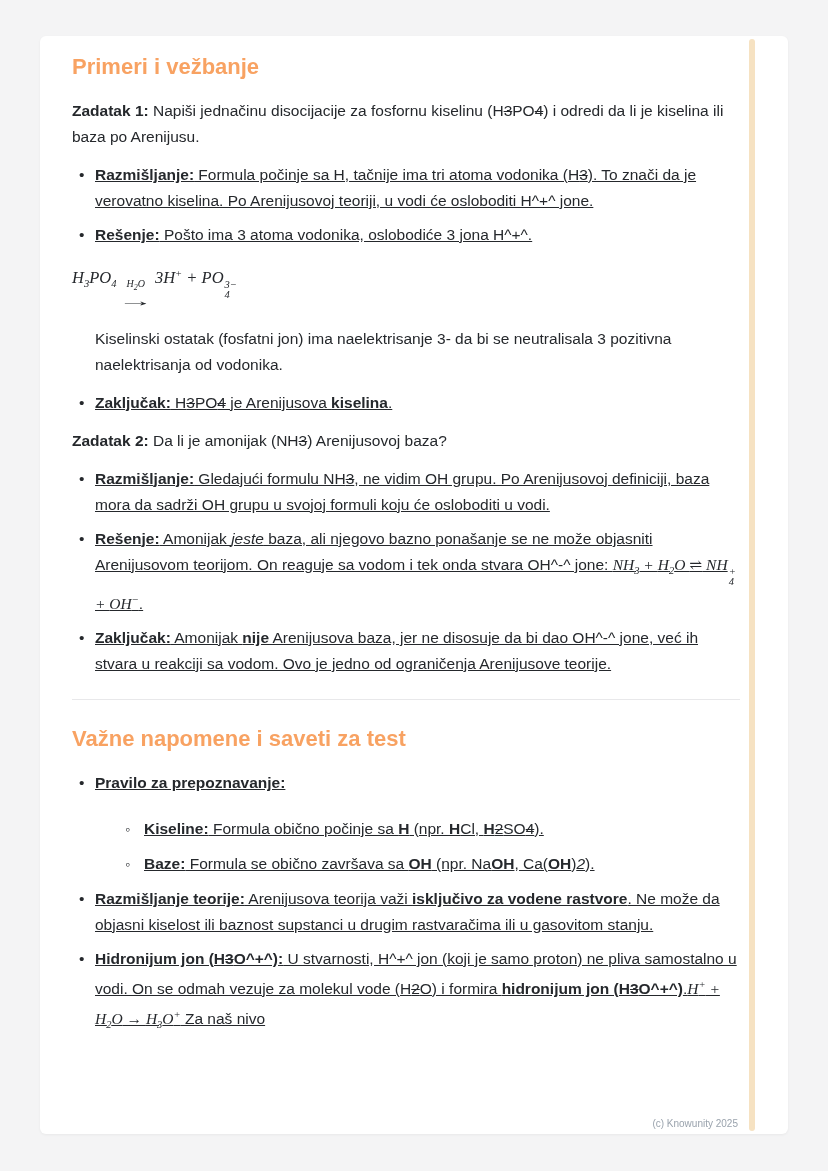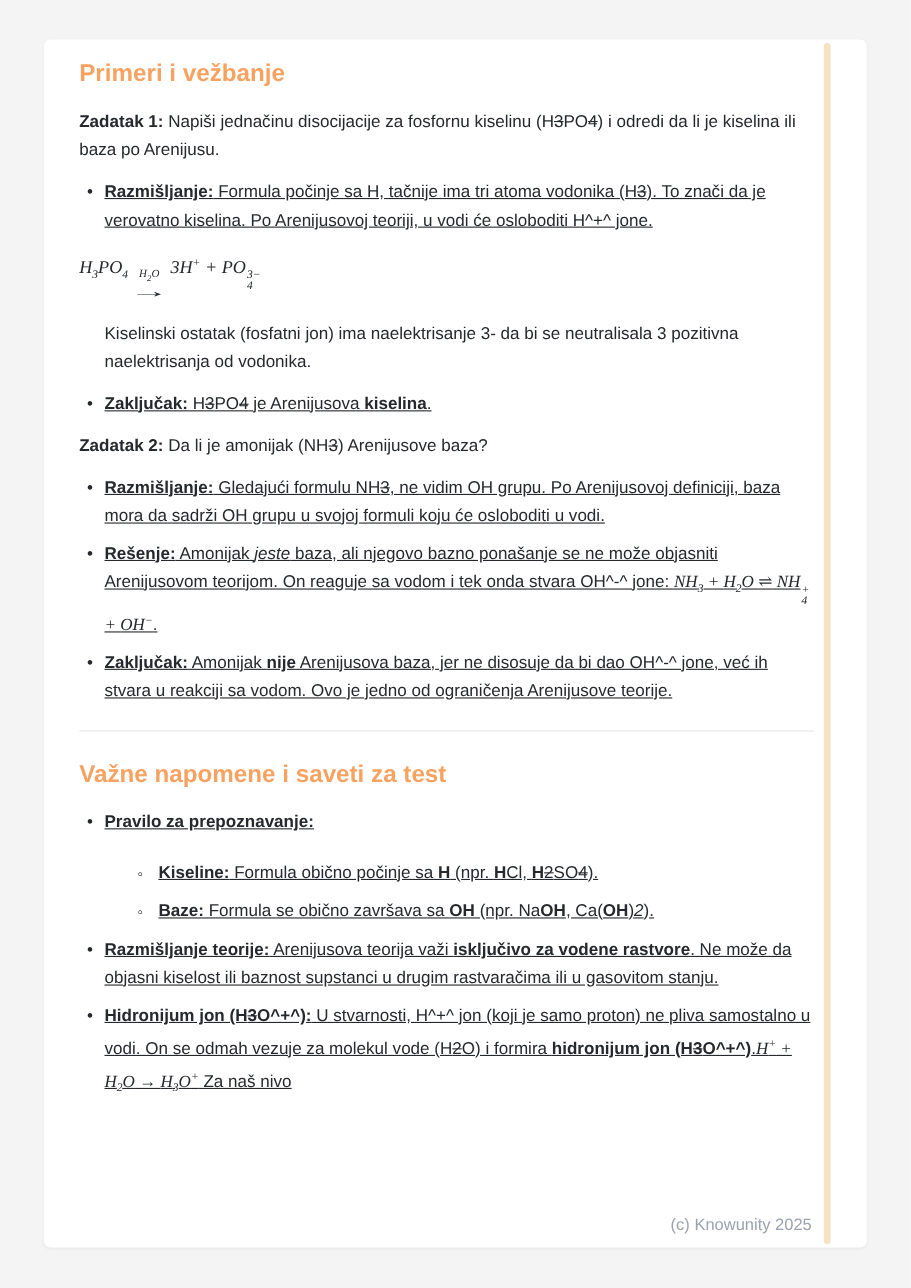--- a/index.html
+++ b/index.html
@@ -49,47 +49,48 @@
     vertical-align:-4px; padding:0 10px; line-height:1;
   }
   .xarrow .over { font-size:10px; line-height:10px; margin-bottom:1px; }
   .xarrow .over sub { font-size:8px; }
   .xarrow .arr { display:inline-block; transform:scaleX(2.4); font-size:15px; line-height:14px; }
   .deco-bar {
     position:absolute; top:3px; bottom:3px; right:33px; width:6px;
     border-radius:3px; background:var(--decoration-bar,#f6e2c2);
   }
   .footer {
-    position:absolute; right:50px; bottom:13px;
-    font-size:15px; line-height:14px; color:var(--footer-text,#9aa3ad);margin-top:44px;
+    position:absolute; right:50px; bottom:3px;
+    font-size:10px; line-height:14px; color:var(--footer-text,#9aa3ad);margin-top:44px;
   }
 </style>
 </head>
 <body>
 
 <div class="page">
   <div class="card">
     <div class="content">
         <h2 class="heading">Primeri i vežbanje</h2>
         <div class="para"><span class="b">Zadatak 1:</span><span> Napiši jednačinu disocijacije za fosfornu kiselinu (H</span><span class="strike">3</span><span>PO</span><span class="strike">4</span><span>) i odredi da li je kiselina ili baza po Arenijusu.</span></div>
         <div class="list">
           <div class="li"><span class="b">Razmišljanje:</span><span> Formula počinje sa H, tačnije ima tri atoma vodonika (H</span><span class="strike">3</span><span>). To znači da je verovatno kiselina. Po Arenijusovoj teoriji, u vodi će osloboditi H^+^ jone.</span></div>
+          <div class="li"><span class="b">Rešenje:</span><span> Pošto ima 3 atoma vodonika, oslobodiće 3 jona H^+^.</span></div>
         </div>
         <div class="formula"><span class="math"><span><span>H</span><sub>3</sub></span><span><span>P</span></span><span><span>O</span><sub>4</sub></span><span class="xarrow">
               <span class="over"><span><span>H</span><sub>2</sub></span><span><span>O</span></span></span>
               <span class="arr">→</span>
             </span><span><span>3H</span><sup>+</sup></span><span><span> + </span></span><span><span>P</span></span><span><span>O</span><span class="msupsub">
                 <span>3−</span>
                 <span>4</span>
               </span></span></span></div>
         <div class="para indent"><span>Kiselinski ostatak (fosfatni jon) ima naelektrisanje 3- da bi se neutralisala 3 pozitivna naelektrisanja od vodonika.</span></div>
         <div class="list">
           <div class="li"><span class="b">Zaključak:</span><span> H</span><span class="strike">3</span><span>PO</span><span class="strike">4</span><span> je Arenijusova </span><span class="b">kiselina</span><span>.</span></div>
         </div>
-        <div class="para"><span class="b">Zadatak 2:</span><span> Da li je amonijak (NH</span><span class="strike">3</span><span>) Arenijusove baza?</span></div>
+        <div class="para"><span class="b">Zadatak 2:</span><span> Da li je amonijak (NH</span><span class="strike">3</span><span>) Arenijusovoj baza?</span></div>
         <div class="list">
           <div class="li"><span class="b">Razmišljanje:</span><span> Gledajući formulu NH</span><span class="strike">3</span><span>, ne vidim OH grupu. Po Arenijusovoj definiciji, baza mora da sadrži OH grupu u svojoj formuli koju će osloboditi u vodi.</span></div>
           <div class="li"><span class="b">Rešenje:</span><span> Amonijak </span><span class="i">jeste</span><span> baza, ali njegovo bazno ponašanje se ne može objasniti Arenijusovom teorijom. On reaguje sa vodom i tek onda stvara OH^-^ jone: </span><span class="math"><span><span>NH</span><sub>3</sub></span><span><span> + </span></span><span><span>H</span><sub>2</sub></span><span><span>O </span></span><span><span>⇌</span></span><span><span> NH</span><span class="msupsub">
                   <span>+</span>
                   <span>4</span>
                 </span></span><span><span> + </span></span><span><span>OH</span><sup>−</sup></span></span><span>.</span></div>
           <div class="li"><span class="b">Zaključak:</span><span> Amonijak </span><span class="b">nije</span><span> Arenijusova baza, jer ne disosuje da bi dao OH^-^ jone, već ih stvara u reakciji sa vodom. Ovo je jedno od ograničenja Arenijusove teorije.</span></div>
         </div>
         <hr class="divider">
         <h2 class="heading">Važne napomene i saveti za test</h2>

